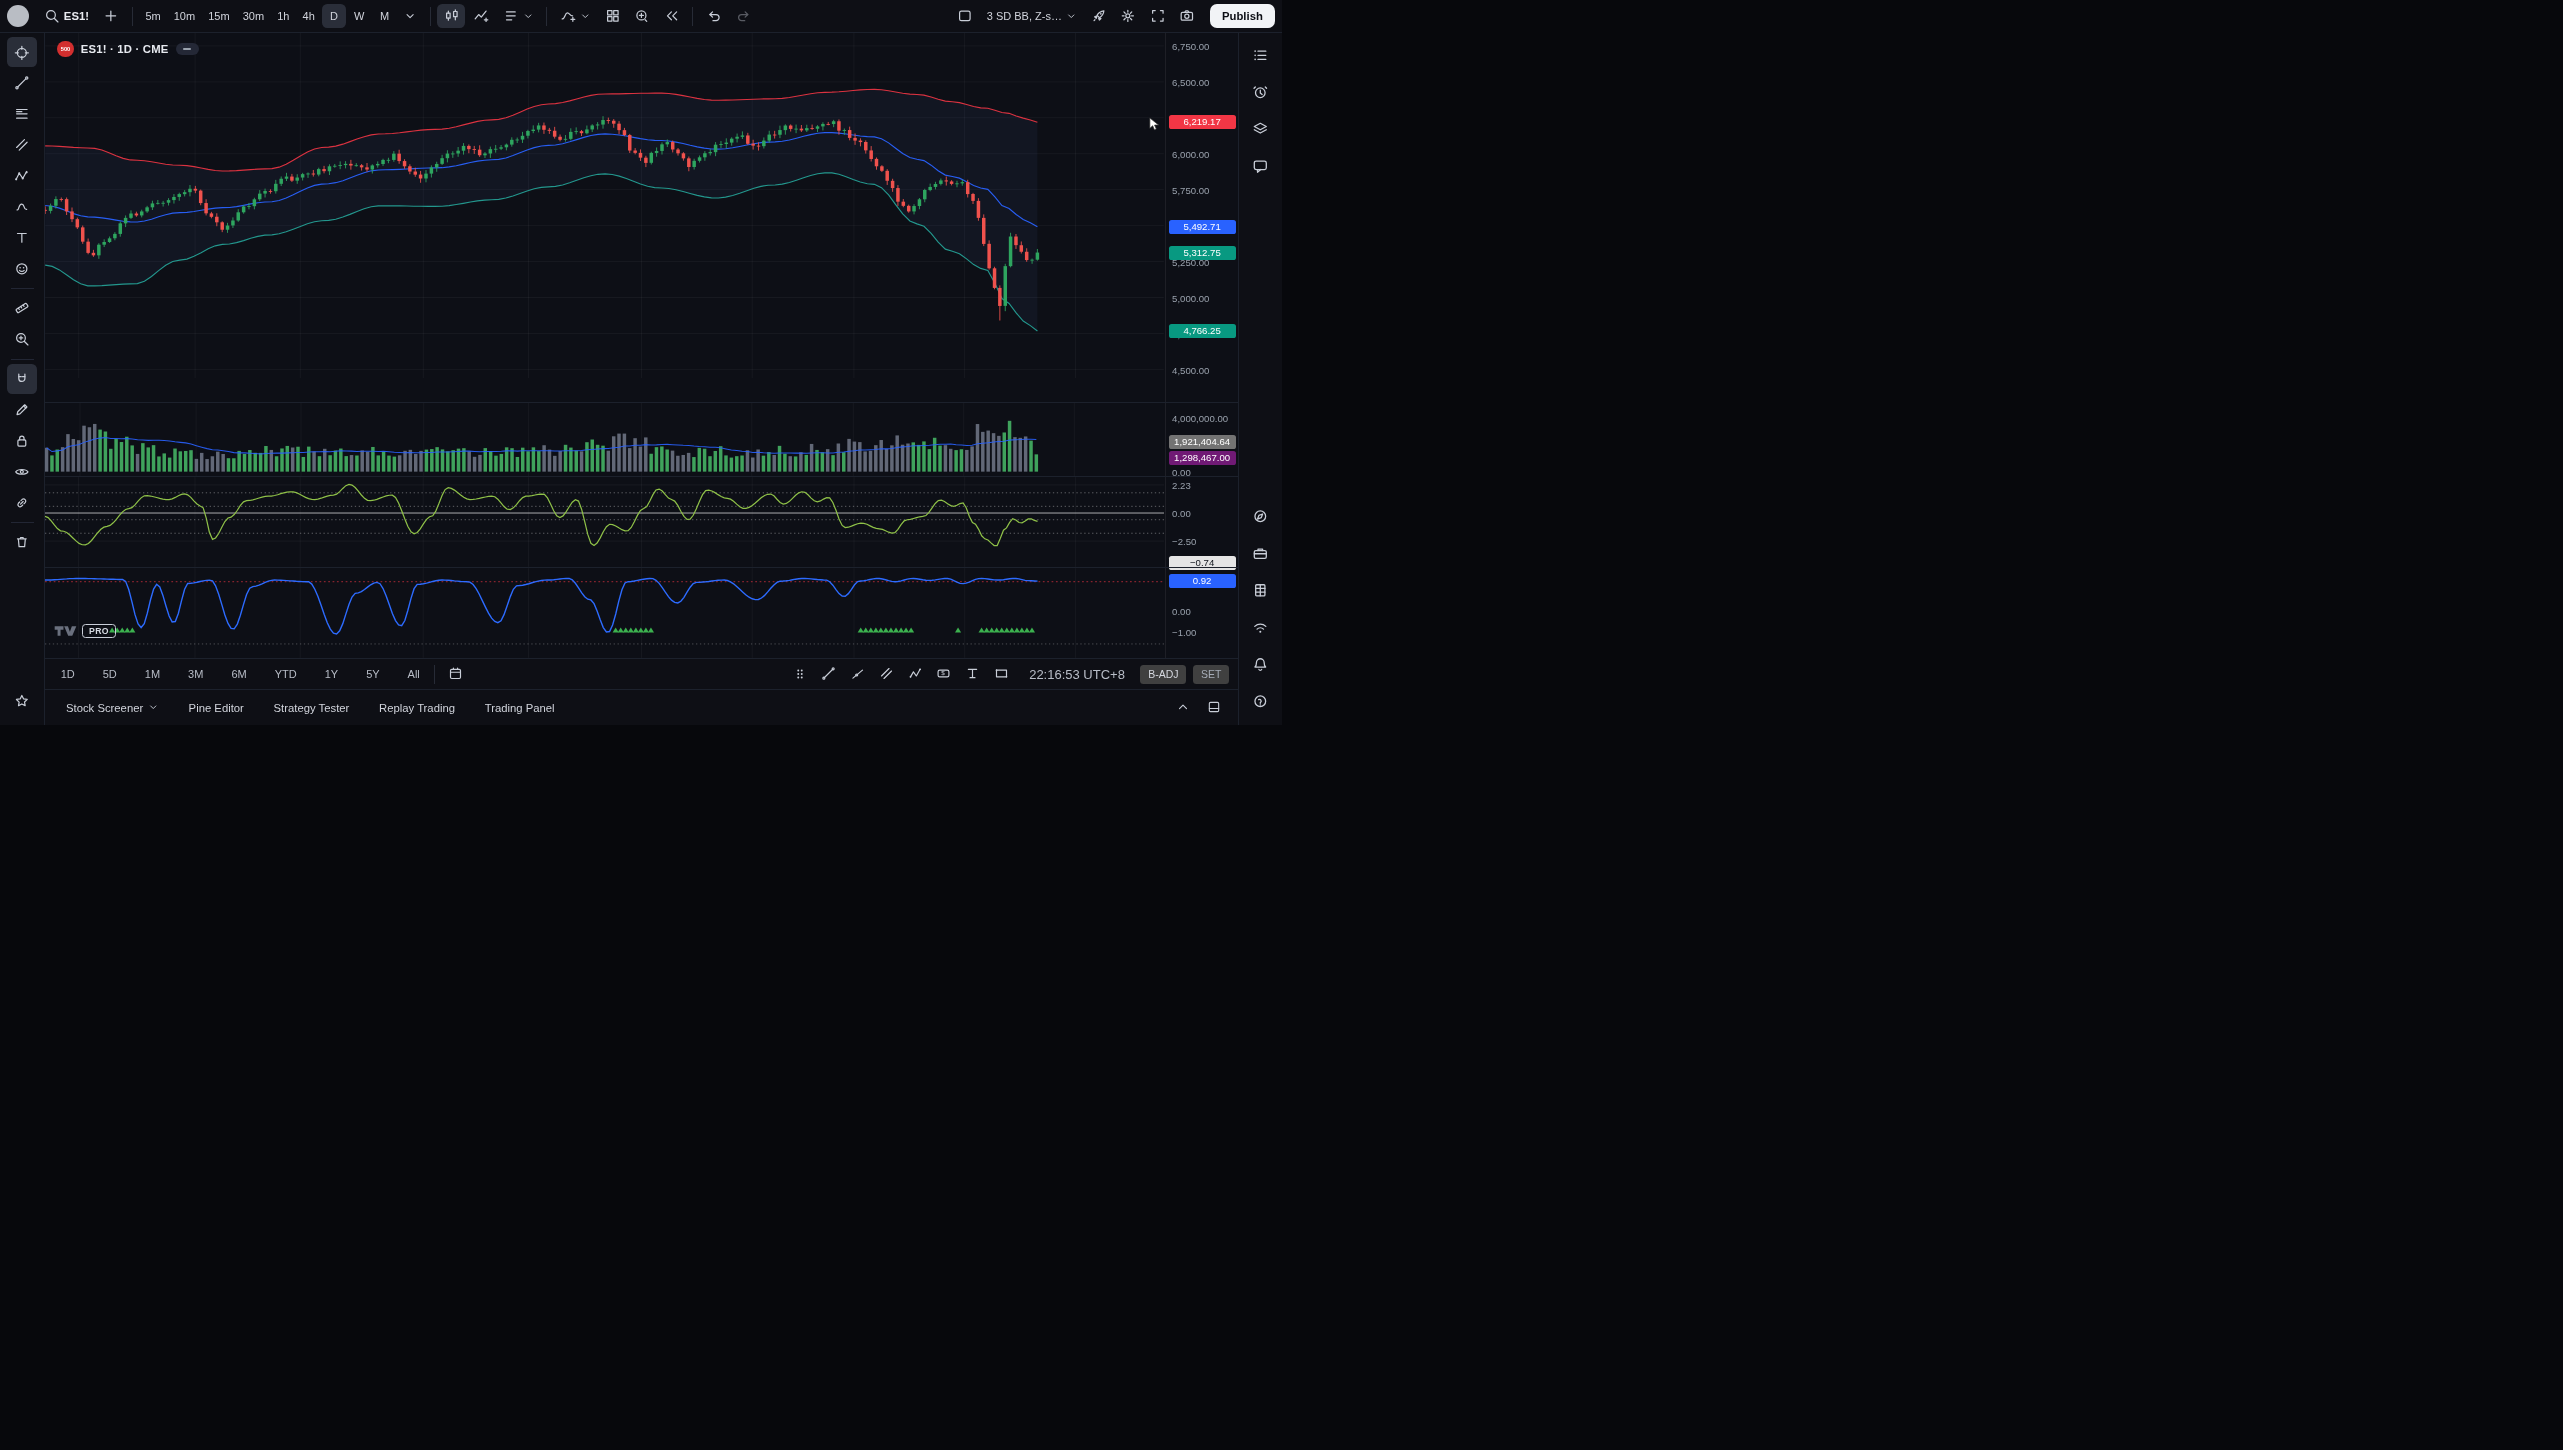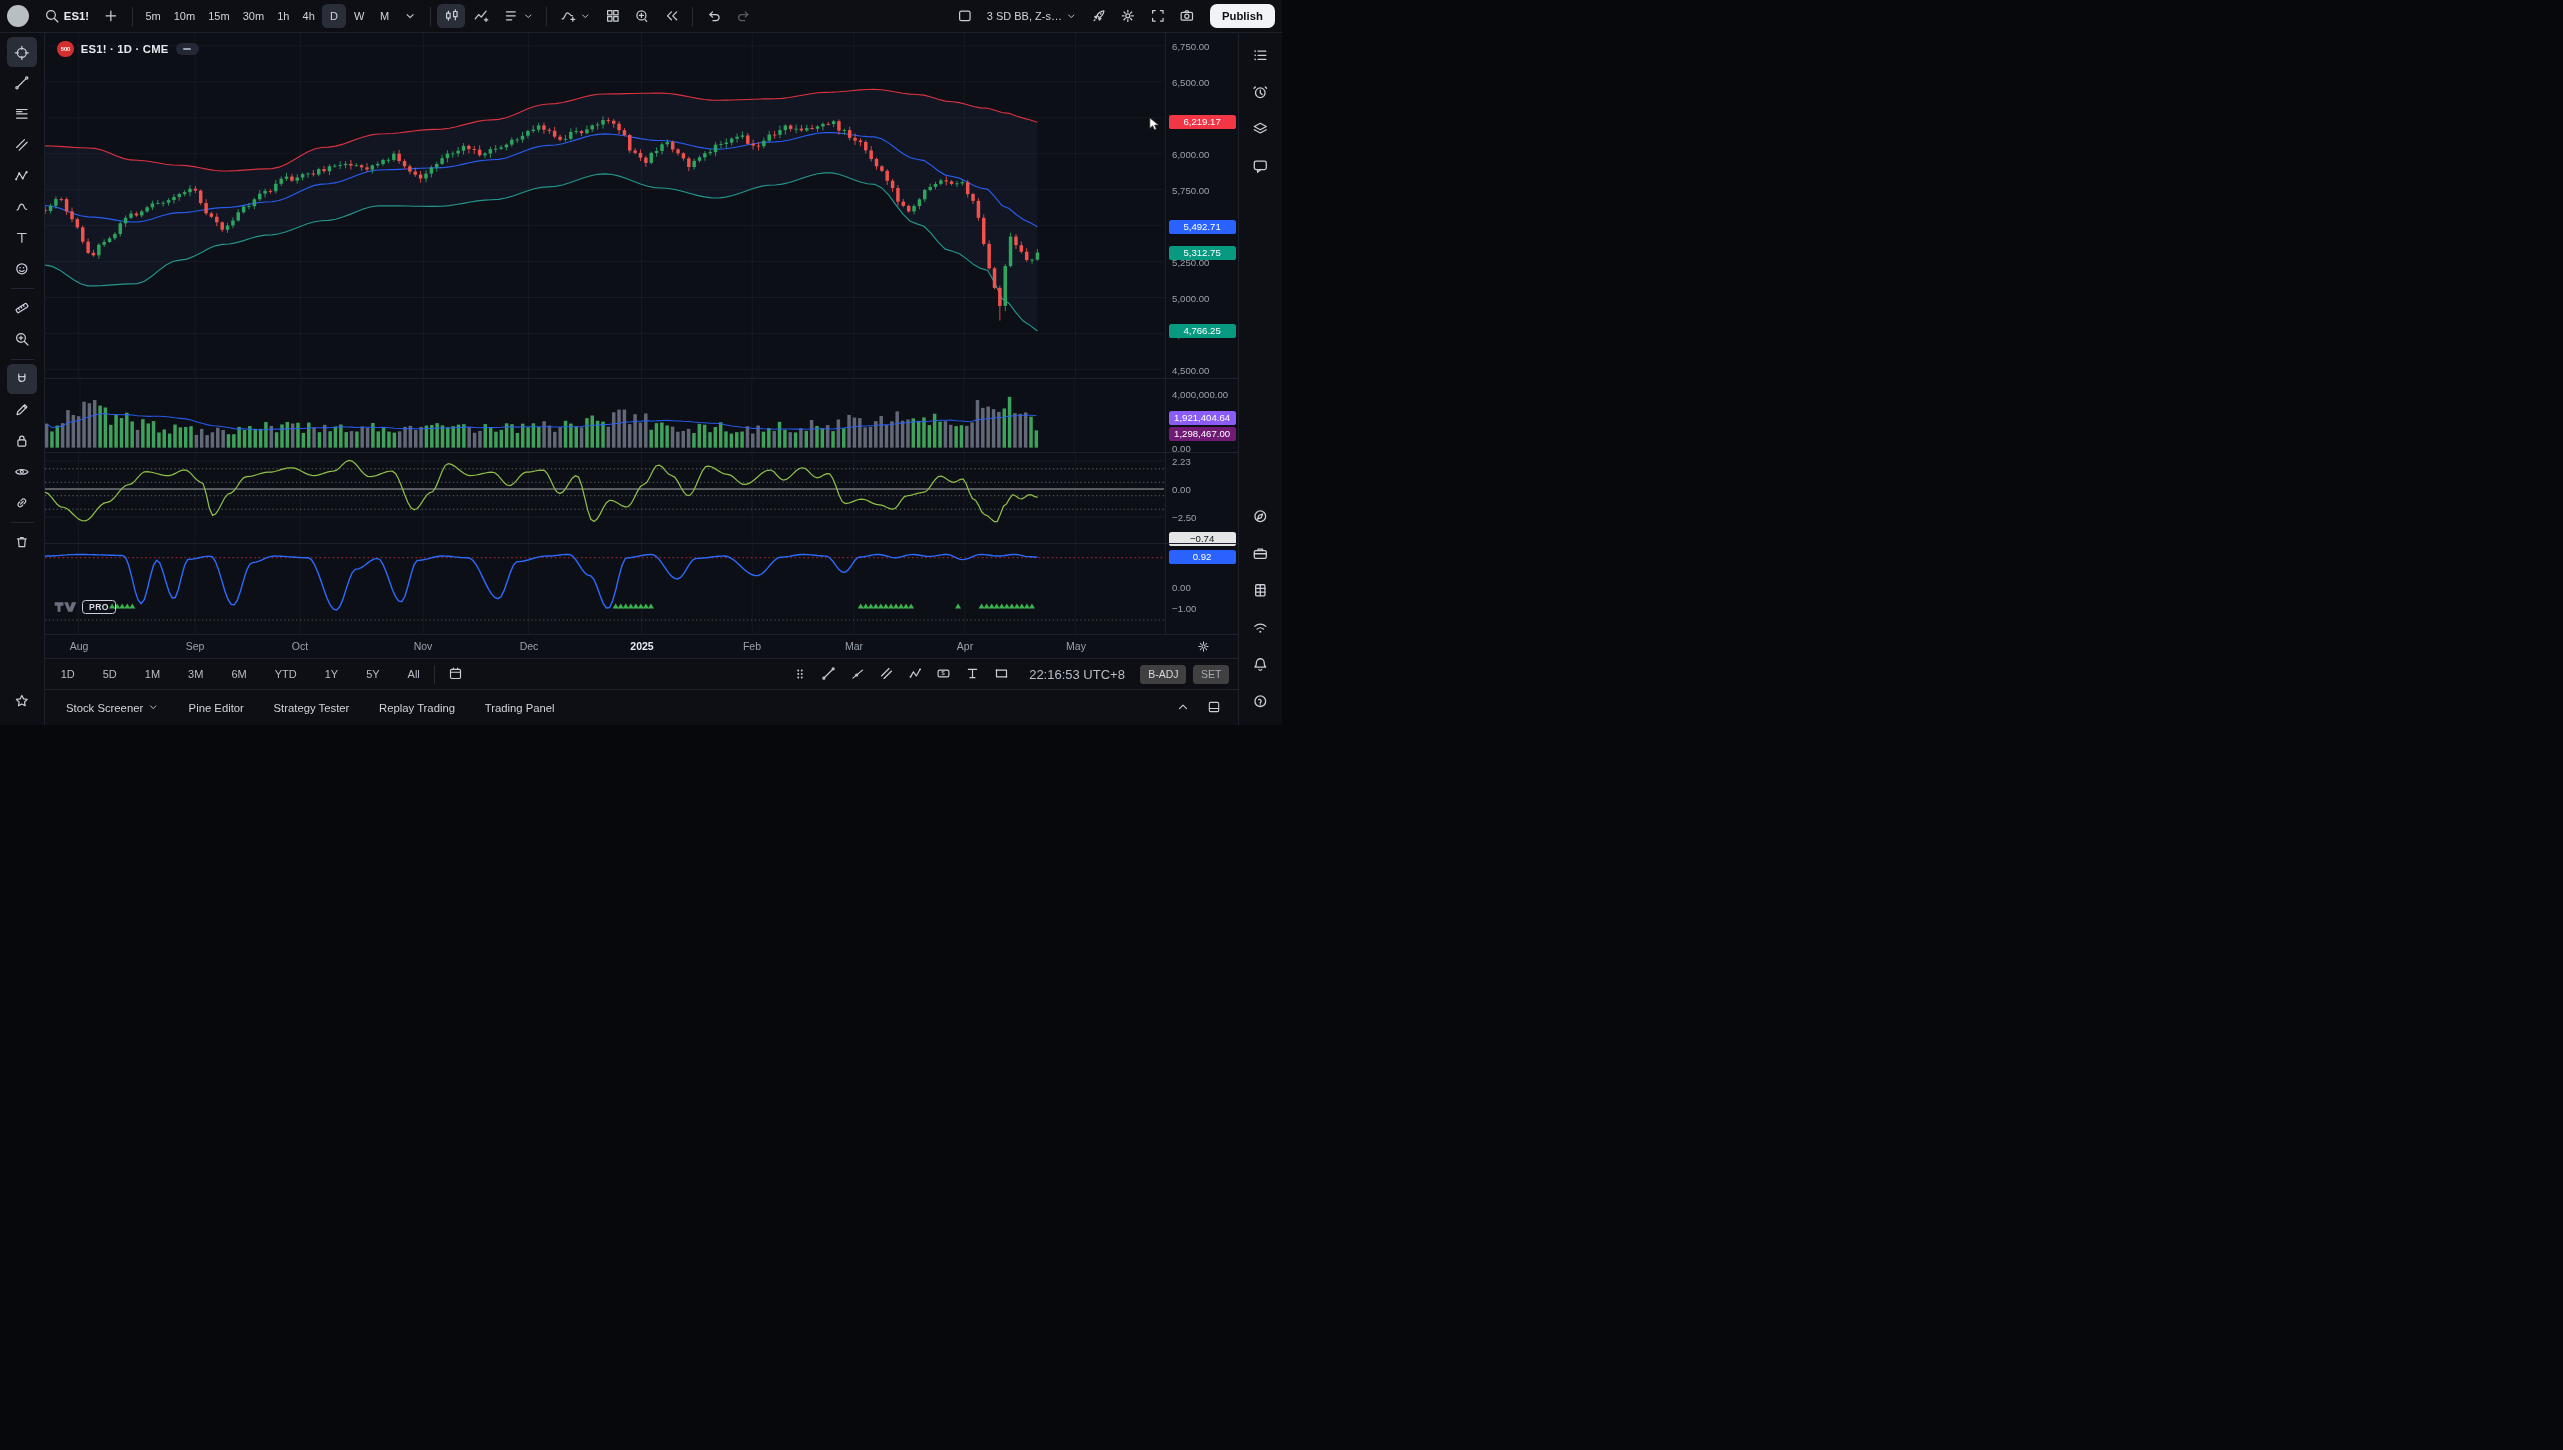--- a/index.html
+++ b/index.html
@@ -965,21 +965,21 @@
               <rect x="1112.3" y="39.3" width="4" height="39.7" fill="#626877"></rect>
               <rect x="1118.4" y="40.1" width="4" height="38.9" fill="#626877"></rect>
               <rect x="1124.6" y="38.5" width="4" height="40.5" fill="#626877"></rect>
               <rect x="1130.8" y="43.3" width="4" height="35.7" fill="#3fa25c"></rect>
               <rect x="1136.9" y="59.1" width="4" height="19.9" fill="#3fa25c"></rect>
               <path stroke="#2962ff" stroke-width="1.2" opacity="0.9" d="M0.0 51.5L6.2 55.9L12.3 55.1L18.5 54.0L24.6 50.4L30.8 48.9L36.9 48.0L43.1 45.3L49.3 43.4L55.4 41.4L61.6 40.4L67.7 39.8L73.9 40.8L80.0 40.8L86.2 41.1L92.3 41.0L98.5 41.4L104.7 42.4L110.8 42.6L117.0 43.0L123.1 42.8L129.3 42.9L135.4 43.1L141.6 43.7L147.8 44.6L153.9 45.3L160.1 45.9L166.2 47.3L172.4 49.1L178.5 50.8L184.7 52.5L190.8 53.9L197.0 54.1L203.2 54.9L209.3 55.9L215.5 57.1L221.6 57.4L227.8 57.4L233.9 57.8L240.1 58.1L246.3 58.6L252.4 58.0L258.6 57.8L264.7 57.7L270.9 57.7L277.0 57.4L283.2 57.2L289.3 57.0L295.5 56.9L301.7 56.5L307.8 56.1L314.0 56.1L320.1 55.9L326.3 56.0L332.4 55.6L338.6 55.0L344.8 55.3L350.9 55.4L357.1 55.7L363.2 55.5L369.4 55.5L375.5 55.5L381.7 55.8L387.8 55.6L394.0 56.0L400.2 56.6L406.3 57.0L412.5 57.3L418.6 56.9L424.8 57.3L430.9 57.3L437.1 56.9L443.3 56.9L449.4 56.4L455.6 56.4L461.7 56.5L467.9 56.2L474.0 55.8L480.2 55.4L486.3 55.4L492.5 55.7L498.7 56.2L504.8 55.8L511.0 55.7L517.1 55.7L523.3 55.6L529.4 55.1L535.6 55.0L541.8 55.4L547.9 55.0L554.1 55.0L560.2 54.9L566.4 55.0L572.5 54.9L578.7 54.9L584.8 55.2L591.0 55.2L597.2 55.0L603.3 55.0L609.5 54.9L615.6 54.6L621.8 53.9L627.9 53.4L634.1 53.0L640.3 52.5L646.4 52.3L652.6 51.6L658.7 50.8L664.9 49.4L671.0 49.5L677.2 48.7L683.3 48.7L689.5 47.9L695.7 48.4L701.8 48.2L708.0 47.7L714.1 47.6L720.3 48.0L726.4 48.4L732.6 48.7L738.8 48.8L744.9 49.6L751.1 50.1L757.2 50.3L763.4 50.9L769.5 50.9L775.7 51.5L781.8 52.8L788.0 54.1L794.2 54.6L800.3 55.6L806.5 55.8L812.6 57.0L818.8 56.7L824.9 57.2L831.1 57.5L837.3 57.9L843.4 57.6L849.6 57.5L855.7 57.5L861.9 57.7L868.0 57.5L874.2 57.9L880.3 57.6L886.5 57.2L892.7 57.3L898.8 57.5L905.0 57.5L911.1 56.7L917.3 56.4L923.4 55.5L929.6 55.0L935.8 54.1L941.9 54.2L948.1 53.9L954.2 53.5L960.4 52.7L966.5 52.8L972.7 52.3L978.8 51.2L985.0 50.5L991.2 50.0L997.3 49.3L1003.5 49.3L1009.6 48.8L1015.8 48.6L1021.9 48.0L1028.1 47.4L1034.3 47.5L1040.4 47.3L1046.6 48.0L1052.7 48.4L1058.9 48.9L1065.0 48.6L1071.2 47.0L1077.3 46.3L1083.5 45.7L1089.7 44.8L1095.8 44.3L1102.0 44.1L1108.1 42.7L1114.3 42.4L1120.4 42.1L1126.6 41.6L1132.8 41.6L1138.9 41.9" fill="none"></path>
             </svg>
           <div class="axis">
               <span class="tick" style="top: 15.3px;">4,000,000.00</span>
               <span class="tick" style="top: 69px;">0.00</span>
-              <span class="chip" style="top: 39px; background: #8b5cf6; color: rgb(255, 255, 255);">1,921,404.64</span>
+              <span class="chip" style="top: 39px; background: #737373; color: rgb(255, 255, 255);">1,921,404.64</span>
               <span class="chip" style="top: 55px; background: #701a75; color: rgb(255, 255, 255);">1,298,467.00</span>
             </div>
         </div>
         <div class="pane pane-z" id="pane-z">
           <svg class="plot" width="1119" height="90" viewBox="0 0 1284 103">
               <line x1="38.5" y1="0" x2="38.5" y2="103" stroke="rgba(255,255,255,0.05)"></line>
               <line x1="172.1" y1="0" x2="172.1" y2="103" stroke="rgba(255,255,255,0.05)"></line>
               <line x1="292.8" y1="0" x2="292.8" y2="103" stroke="rgba(255,255,255,0.05)"></line>
               <line x1="434.0" y1="0" x2="434.0" y2="103" stroke="rgba(255,255,255,0.05)"></line>
               <line x1="554.7" y1="0" x2="554.7" y2="103" stroke="rgba(255,255,255,0.05)"></line>
@@ -1064,36 +1064,20 @@
           <div class="watermark">
             <svg width="23" height="14" viewBox="0 0 34 20">
               <path fill="#6a707e" d="M1 3h13v5H9.7v9H5.3V8H1z"></path>
               <path fill="#6a707e" d="M15 3h5.6l2.9 8 2.9-8H33l-6 14h-6z"></path>
             </svg>
             <span class="pro-badge">PRO</span>
           </div>
         </div>
       </div>
 
-      <div class="time-axis" id="time-axis">
-        <svg class="axis-gear" width="13" height="13" viewBox="0 0 18 18">
-            <circle class="i" cx="9" cy="9" r="2.3"></circle>
-            <path class="i" d="M9 2.6v2.1M9 13.3v2.1M2.6 9h2.1M13.3 9h2.1M4.5 4.5L6 6M12 12l1.5 1.5M13.5 4.5L12 6M6 12l-1.5 1.5"></path>
-          </svg>
-      <span class="month" style="left: 34px;">Aug</span>
-          <span class="month" style="left: 150px;">Sep</span>
-          <span class="month" style="left: 255px;">Oct</span>
-          <span class="month" style="left: 378px;">Nov</span>
-          <span class="month" style="left: 484px;">Dec</span>
-          <span class="month yr" style="left: 597px;">2025</span>
-          <span class="month" style="left: 707px;">Feb</span>
-          <span class="month" style="left: 809px;">Mar</span>
-          <span class="month" style="left: 920px;">Apr</span>
-          <span class="month" style="left: 1031px;">May</span>
-        </div>
 
       <div class="chart-toolbar">
         <span id="ranges" style="display:flex;align-items:center;gap:14px">
             <button class="rbtn">1D</button>
             <button class="rbtn">5D</button>
             <button class="rbtn">1M</button>
             <button class="rbtn">3M</button>
             <button class="rbtn">6M</button>
             <button class="rbtn">YTD</button>
             <button class="rbtn">1Y</button>

